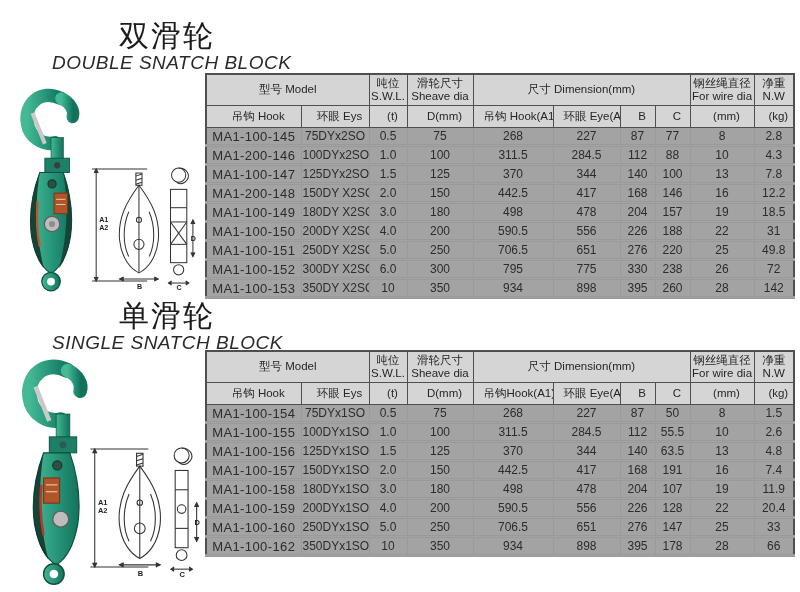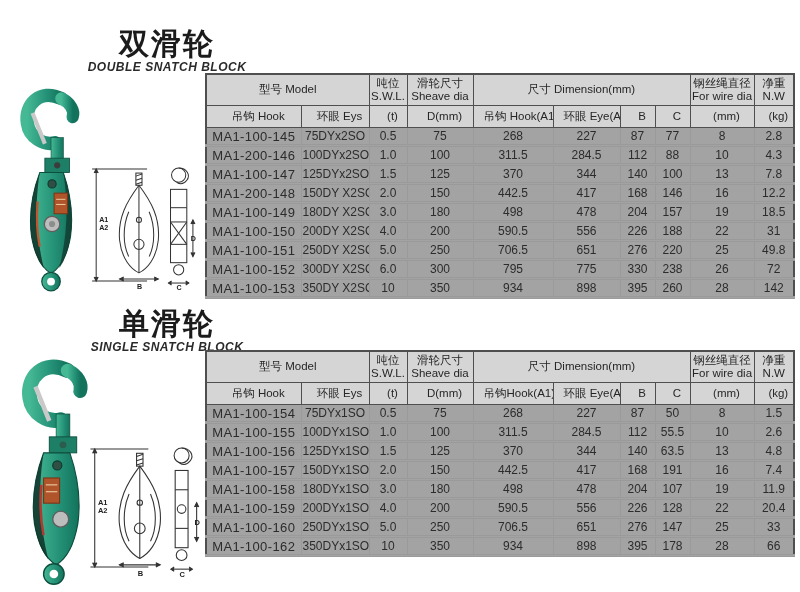--- a/index.html
+++ b/index.html
@@ -5,22 +5,22 @@
   html, body { margin: 0; padding: 0; background: #ffffff; }
   #page {
     position: relative;
     width: 800px; height: 592px;
     background: #ffffff;
     font-family: "Liberation Sans", sans-serif;
     color: #2f2f2f;
     overflow: hidden;
   }
   .title-block { position: absolute; width: 230px; text-align: center; }
-  .title-zh { font-size: 30px; font-weight: bold; color: #1b1b1b; line-height: 1.05; letter-spacing: 2px; margin-top: 8px; }
-  .title-en { font-size: 12px; font-style: italic; font-weight: 700; color: #2a2a2a; letter-spacing: 0.5px; white-space: nowrap; }
+  .title-zh { font-size: 30px; font-weight: normal; color: #1b1b1b; line-height: 1.05; letter-spacing: 2px; }
+  .title-en { font-size: 19px; font-style: italic; font-weight: 400; color: #2a2a2a; letter-spacing: 0.5px; white-space: nowrap; }
 
   table.spec {
     position: absolute;
     border-collapse: collapse;
     table-layout: fixed;
     width: 588px;
     border: 2px solid #4f4f4f;
     background: #a3a3a3;
   }
   table.spec th, table.spec td {

